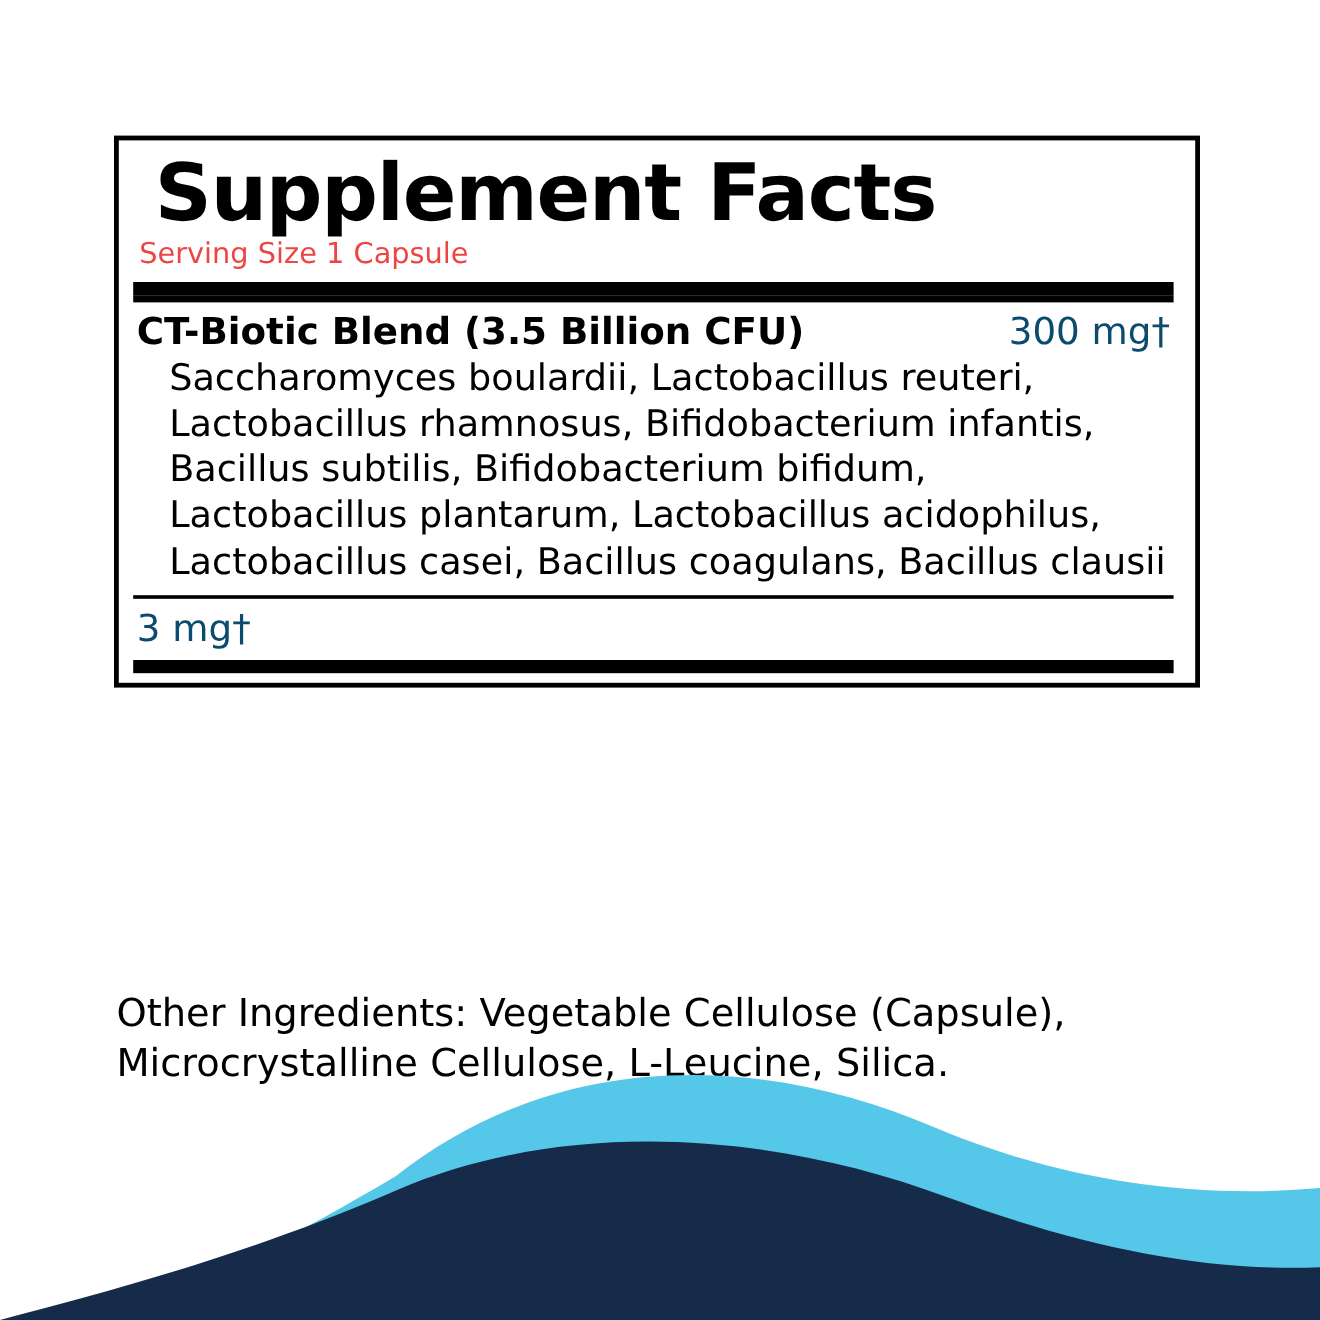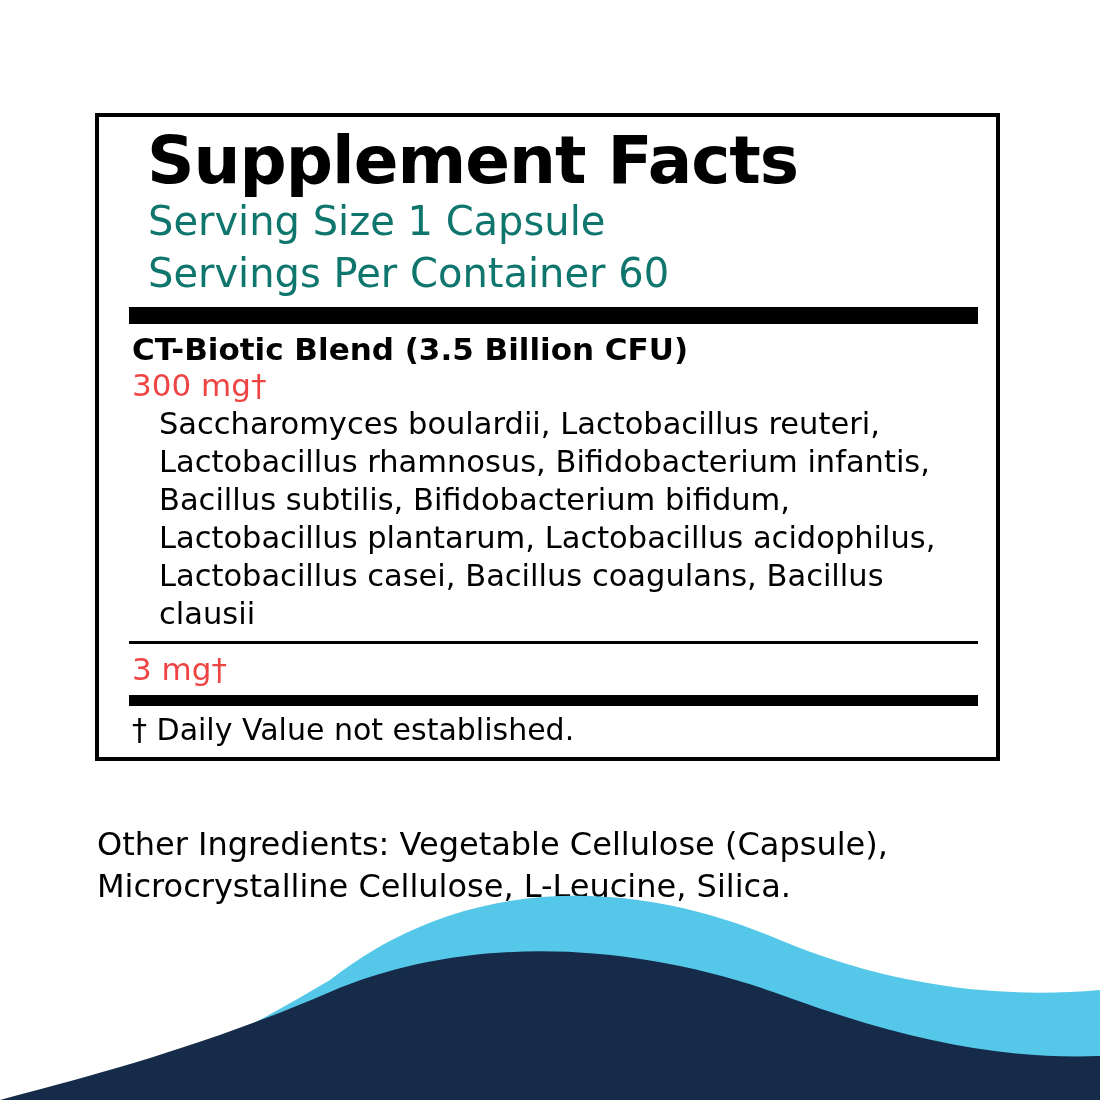--- a/index.html
+++ b/index.html
@@ -16,38 +16,38 @@
   }
 
   .panel {
     position: absolute;
     left: 95px;
     top: 113px;
     width: 905px;
     border: 4px solid #000000;
     box-sizing: border-box;
     background: #ffffff;
-    padding: 0 18px 8px 30px;
+    padding: 0 18px 8px 12px;
   }
 
   .title {
     font-size: 66px;
     font-weight: bold;
     letter-spacing: -1px;
     line-height: 1.02;
     margin: 10px 0 2px 18px;
     color: #000;
     white-space: nowrap;
   }
 
   .serving-line {
-    font-size: 40px;
+    font-size: 24px;
     line-height: 1.28;
-    color: #0f766e;
-    margin-left: 19px;
+    color: #ef4444;
+    margin-left: 5px;
   }
 
   .rule-thick {
     height: 11px;
     background: #000;
     margin: 8px 0 0 0;
   }
   .rule-medium {
     height: 6px;
     background: #000;
@@ -62,32 +62,31 @@
   .amount-per-serving {
     font-size: 29px;
     font-weight: bold;
     color: #000;
     padding: 5px 0 5px 3px;
   }
 
   .row {
     display: flex;
     justify-content: space-between;
-    align-items: flex-start;
+    align-items: center;
     padding: 7px 3px 0 3px;
-    flex-direction: column;
   }
   .row-name {
     font-size: 31px;
     font-weight: bold;
     color: #000;
   }
   .row-amount {
     font-size: 31px;
-    color: #ef4444;
+    color: #0c4a6e;
     white-space: nowrap;
   }
 
   .strains {
     font-size: 30.5px;
     line-height: 1.25;
     color: #000;
     padding: 2px 6px 8px 30px;
   }
 
@@ -125,42 +124,40 @@
   }
 </style>
 </head>
 <body>
 
 <div class="panel">
 
   <div class="title">Supplement Facts</div>
 
   <div class="serving-line">Serving Size 1 Capsule</div>
-  <div class="serving-line">Servings Per Container 60</div>
 
   <div class="rule-thick"></div>
 
 
   <div class="rule-medium"></div>
 
   <div class="row">
     <span class="row-name">CT-Biotic Blend (3.5 Billion CFU)</span>
     <span class="row-amount">300 mg†</span>
   </div>
   <div class="strains">Saccharomyces boulardii, Lactobacillus reuteri, Lactobacillus rhamnosus, Bifidobacterium infantis, Bacillus subtilis, Bifidobacterium bifidum, Lactobacillus plantarum, Lactobacillus acidophilus, Lactobacillus casei, Bacillus coagulans, Bacillus clausii</div>
 
   <div class="rule-thin"></div>
 
   <div class="row">
     <span class="row-amount">3 mg†</span>
   </div>
 
   <div class="rule-thick"></div>
 
-  <div class="footnote">† Daily Value not established.</div>
 </div>
 
 <div class="other-ingredients">Other Ingredients: Vegetable Cellulose (Capsule), Microcrystalline Cellulose, L-Leucine, Silica.</div>
 
 <div class="wave-wrap">
   <svg width="1100" height="230" viewBox="0 0 1100 230" preserveAspectRatio="none">
     <path d="M330,110 C470,0 640,10 780,70 C880,112 990,130 1100,120 L1100,230 L120,230 C180,190 250,158 330,110 Z" fill="#55c7e8"></path>
     <path d="M0,230 C90,206 200,178 330,122 C470,62 640,72 790,128 C900,168 1000,190 1100,186 L1100,230 Z" fill="#152b49"></path>
   </svg>
 </div>

